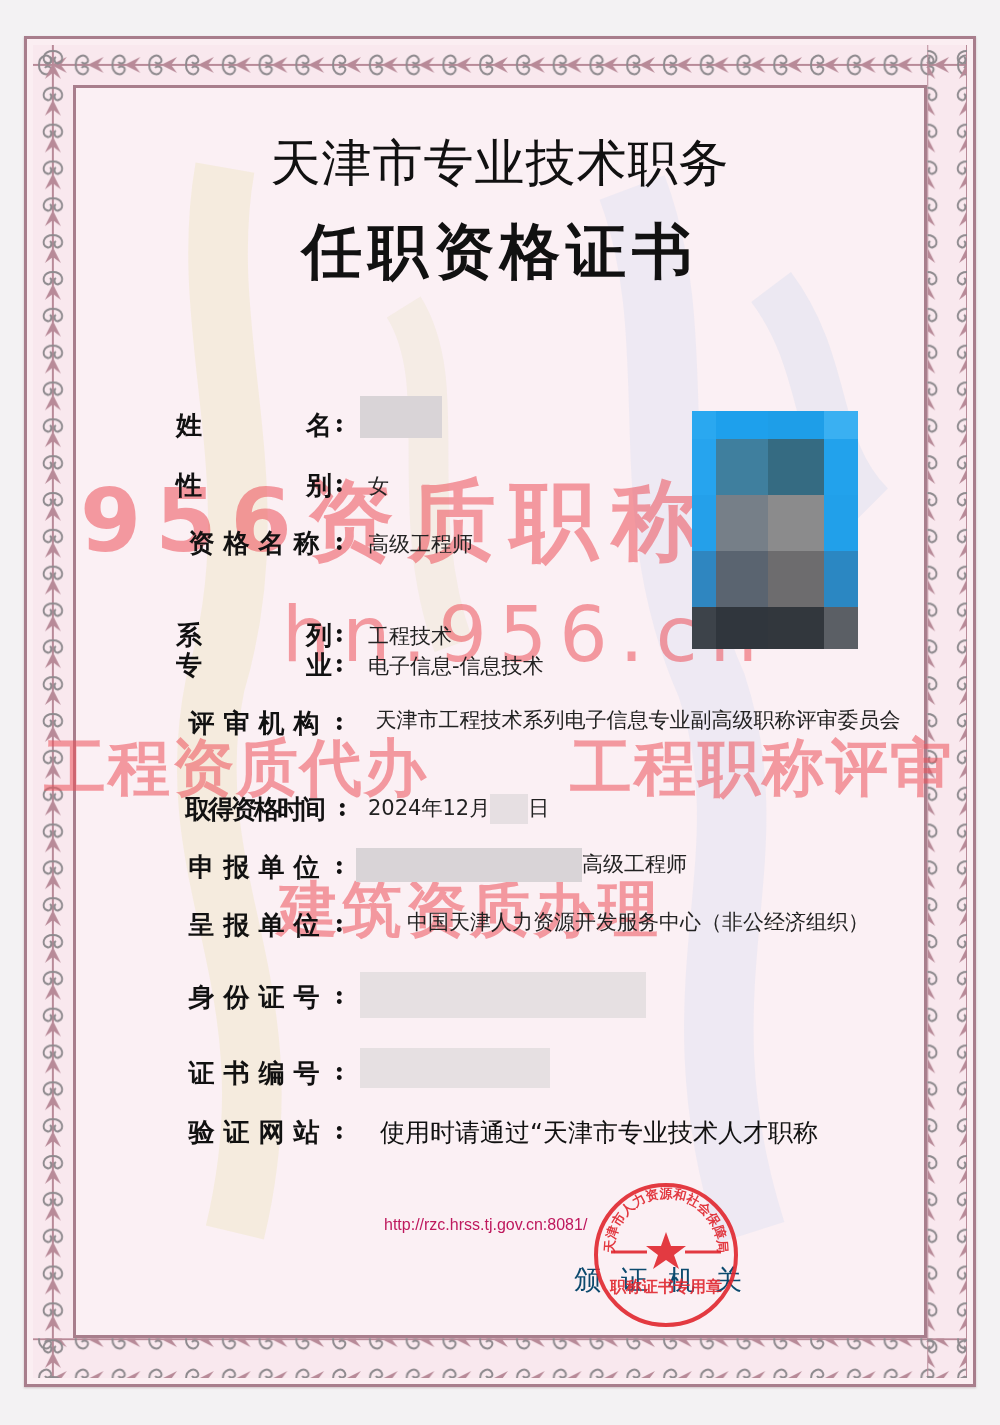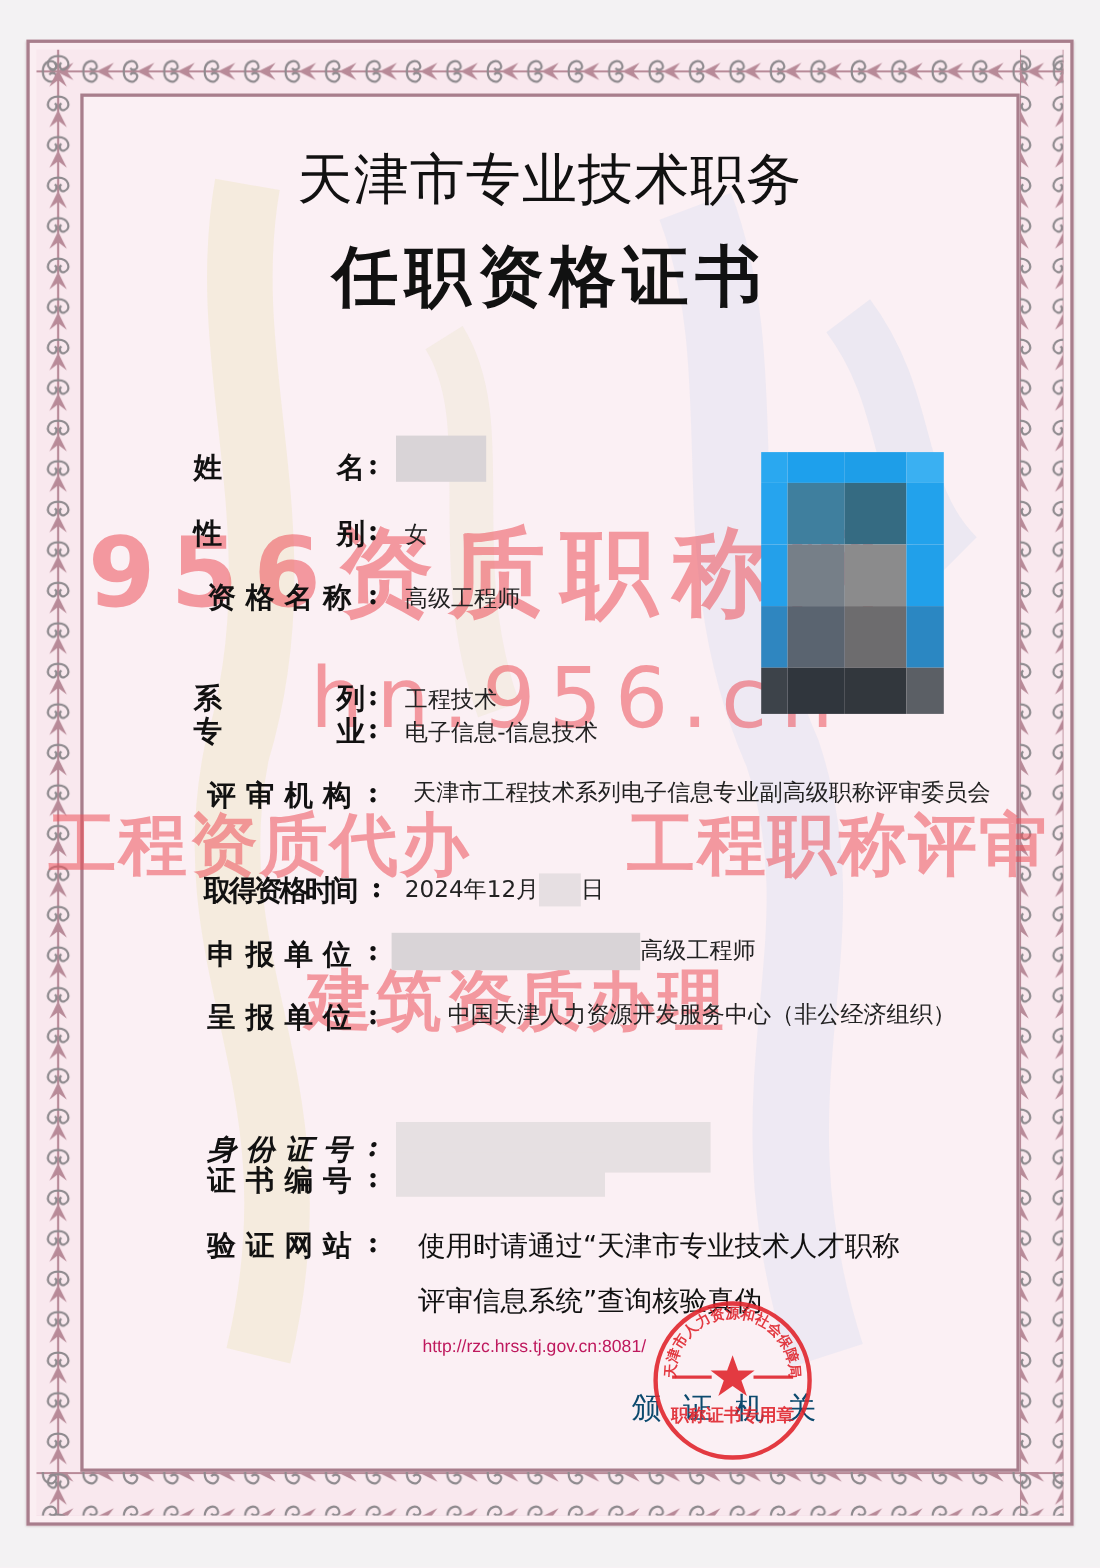--- a/index.html
+++ b/index.html
@@ -142,34 +142,33 @@
     <span class="val" style="top:2px;"><span>2024年12月</span><span class="redact" style="width:38px; height:30px; background:#e6dfe2;"></span><span>日</span></span>
   </div>
   <div class="row" style="top:850px;">
     <span class="lbl"><span>申 报 单 位</span><span class="colon">:</span></span>
     <span class="val" style="left:192px; top:-2px;"><span class="redact" style="width:226px; height:34px;"></span><span>高级工程师</span></span>
   </div>
   <div class="row" style="top:908px;">
     <span class="lbl"><span>呈 报 单 位</span><span class="colon">:</span></span>
     <span class="val multi">中国天津人力资源开发服务中心（非公经济组织）</span>
   </div>
-  <div class="row" style="top:1028px;font-style:italic;">
+  <div class="row" style="top:980px;">
     <span class="lbl"><span>身 份 证 号</span><span class="colon">:</span></span>
     <span class="val" style="left:196px; top:-8px;"><span class="redact" style="width:286px; height:46px; background:#e6e0e2;"></span></span>
   </div>
   <div class="row" style="top:1056px;">
     <span class="lbl"><span>证 书 编 号</span><span class="colon">:</span></span>
     <span class="val" style="left:196px; top:-8px;"><span class="redact" style="width:190px; height:40px; background:#e6e0e2;"></span></span>
   </div>
   <div class="row" style="top:1115px;">
     <span class="lbl"><span>验 证 网 站</span><span class="colon">:</span></span>
   </div>
 
   <div class="verify" style="top:1116px;">使用时请通过“天津市专业技术人才职称</div>
-  <div class="verify" style="top:1166px;">评审信息系统”查询核验真伪</div>
   <div class="url">http://rzc.hrss.tj.gov.cn:8081/</div>
 
   <div class="issuer">颁证机关</div>
 
   <svg class="seal" viewBox="0 0 150 150">
     <defs>
       <path id="sealArc" d="M 24 80 A 52 52 0 1 1 126 80"></path>
     </defs>
     <circle cx="75" cy="75" r="70" fill="none" stroke="#e0262e" stroke-width="4" opacity="0.9"></circle>
     <text font-family="DejaVu Sans, sans-serif" font-size="13" fill="#e0262e" font-weight="bold" opacity="0.9">

